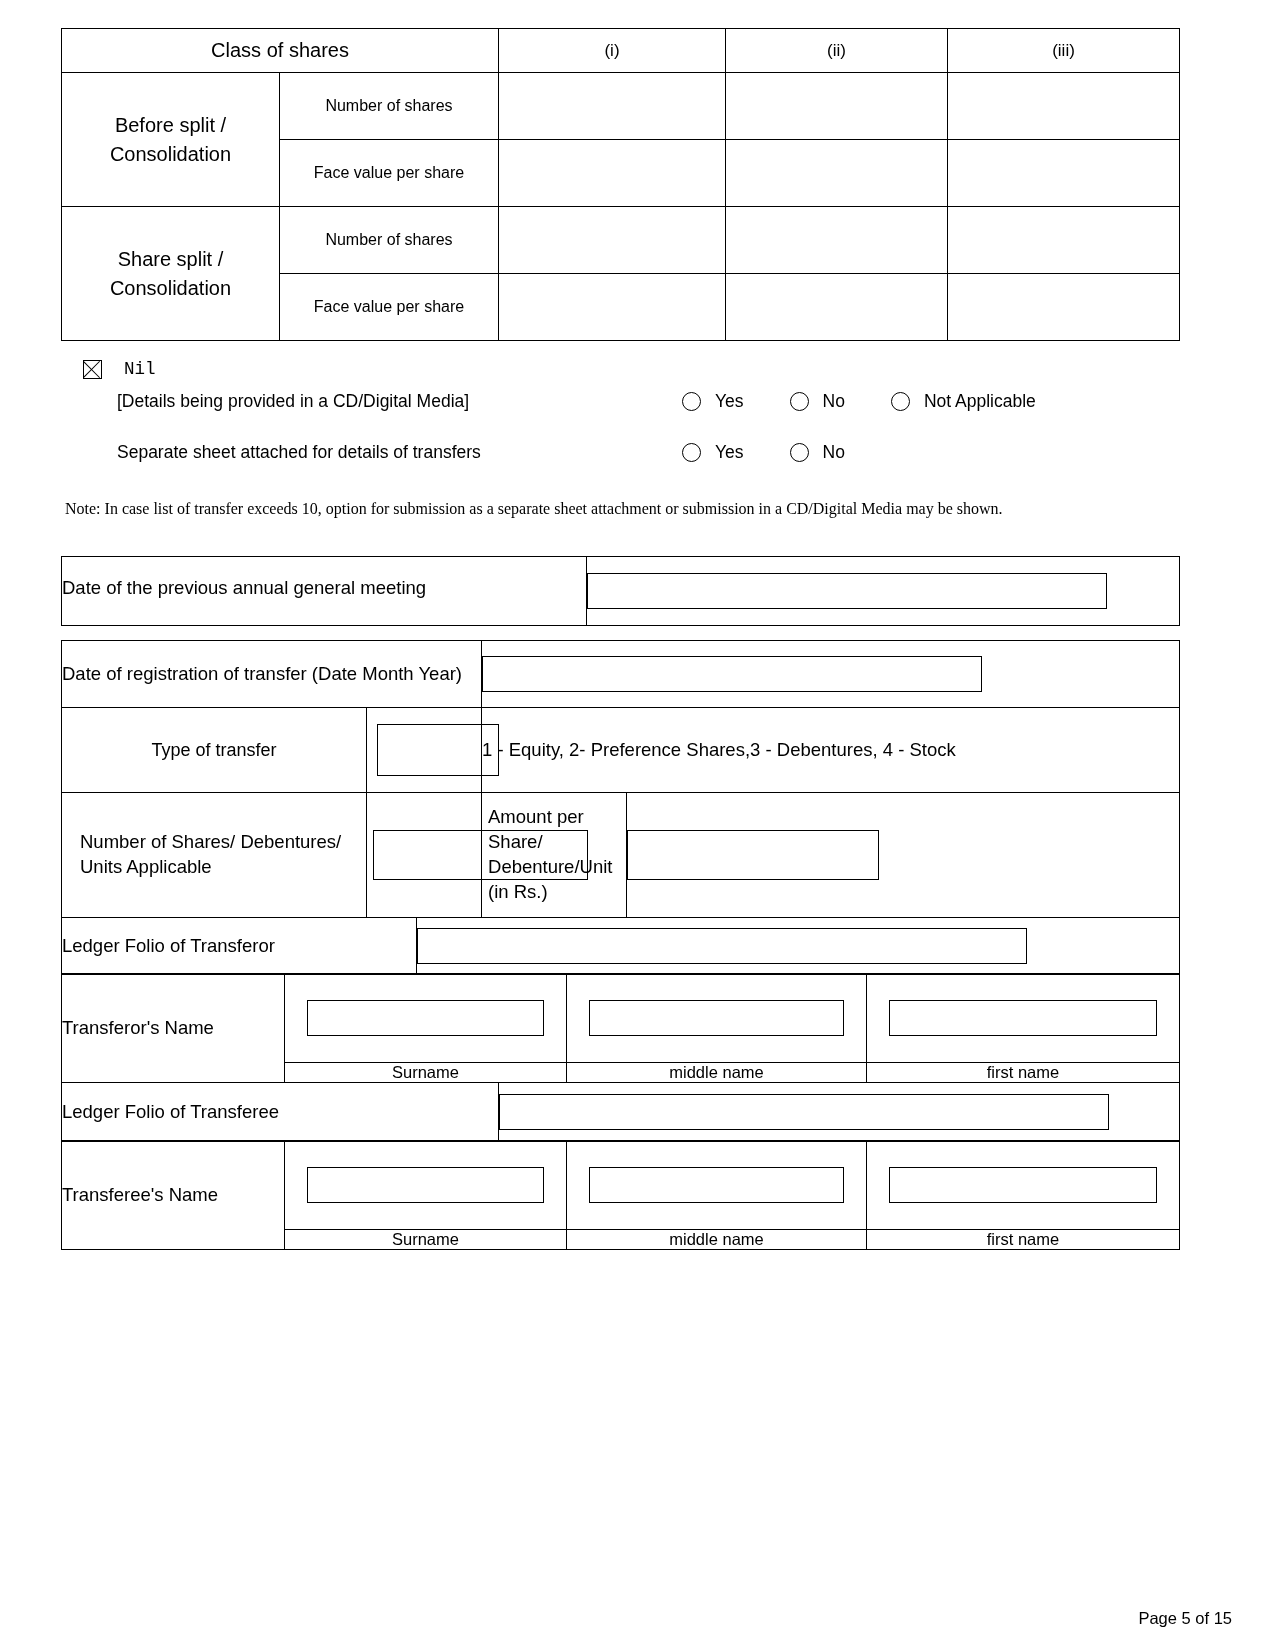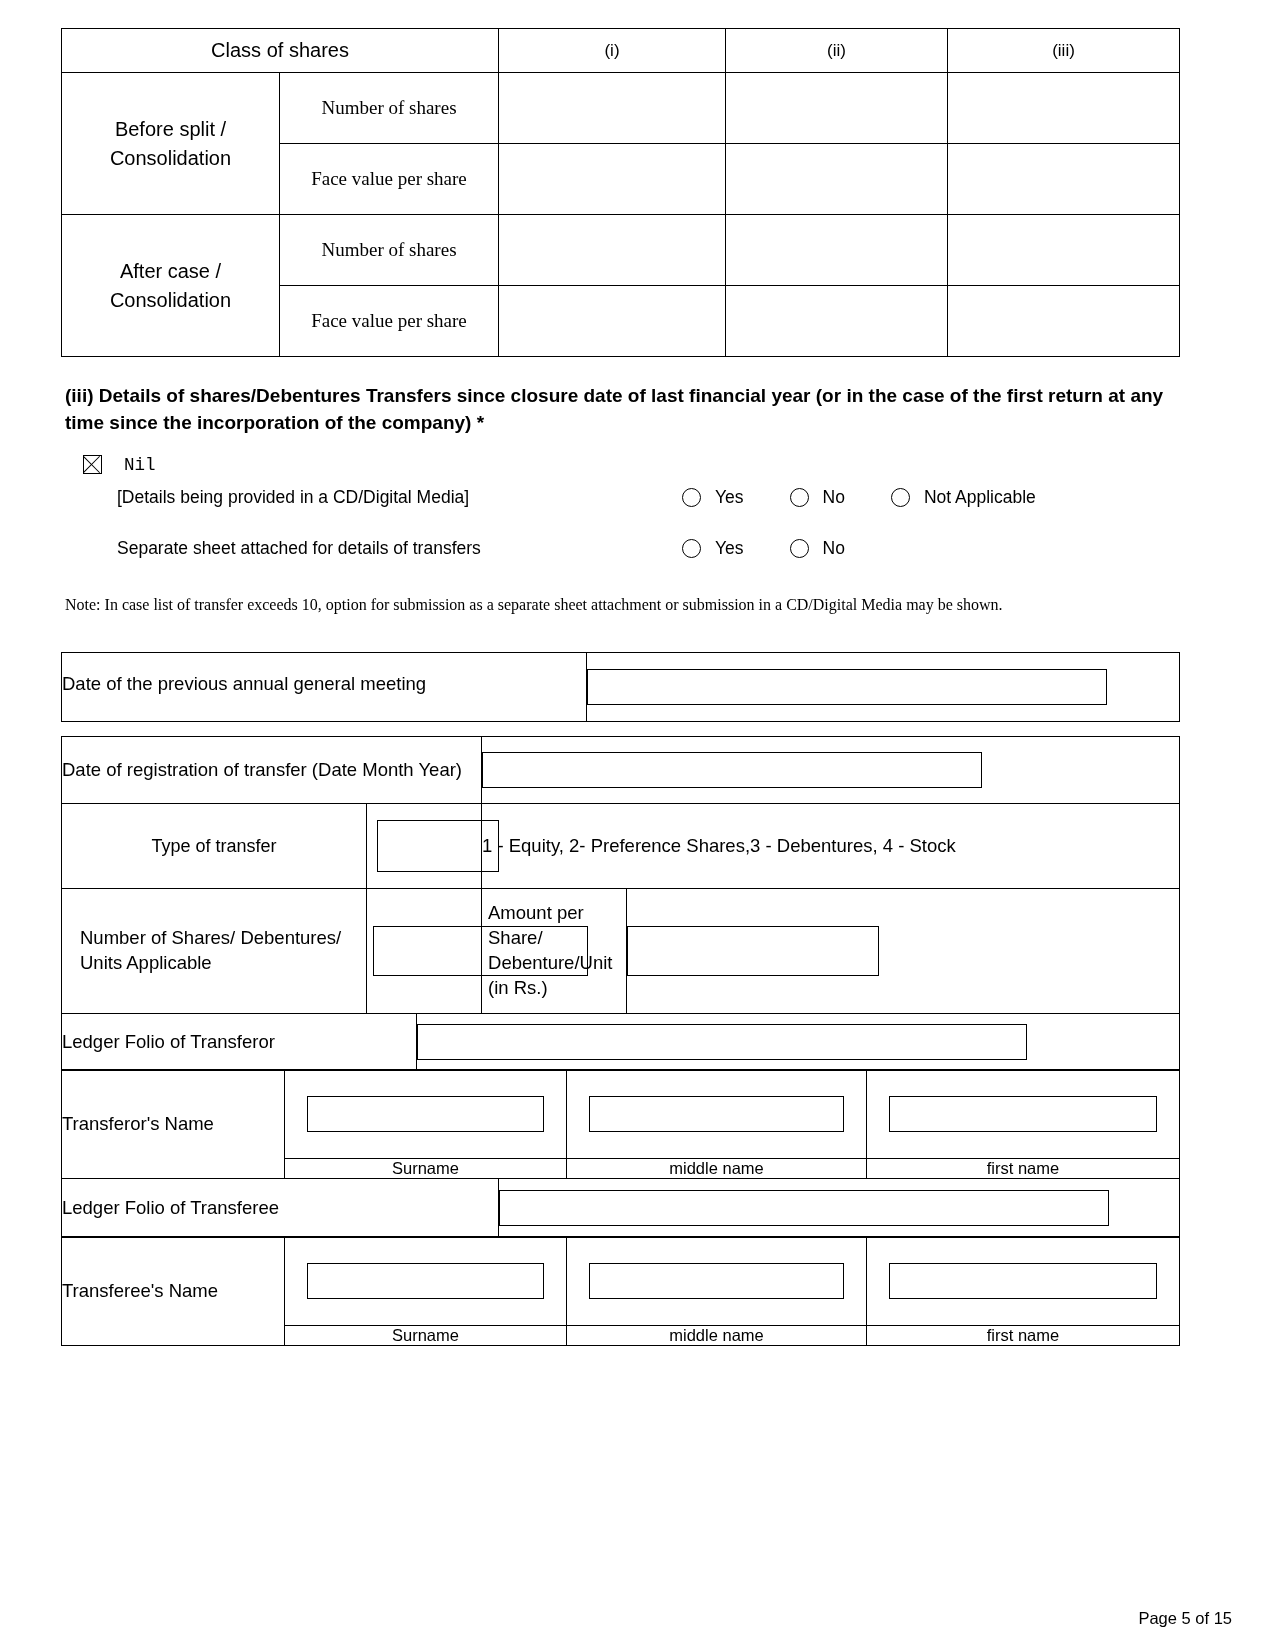--- a/index.html
+++ b/index.html
@@ -42,22 +42,22 @@
   }
   .rom {
     font-size: 17px;
   }
   .leftlabel {
     font-size: 20px;
     line-height: 1.45;
     padding: 8px 4px !important;
   }
   .sublabel {
-    font-family: Liberation Serif, serif;
-    font-size: 19px;
+    font-family: Liberation Sans, sans-serif;
+    font-size: 16px;
     padding: 24px 6px !important;
   }
   .blankcell {
     height: 38px;
   }
 
   
   .sec-head {
     font-size: 19px;
     font-weight: bold;
@@ -212,38 +212,37 @@
       <td class="blankcell"></td>
     </tr>
     <tr>
       <td class="sublabel">Face value per share</td>
       <td class="blankcell"></td>
       <td class="blankcell"></td>
       <td class="blankcell"></td>
     </tr>
     <tr>
       <td class="leftlabel" rowspan="2">
-        <div>After case /</div>
+        <div>Share split /</div>
         <div>Consolidation</div>
       </td>
       <td class="sublabel">Number of shares</td>
       <td class="blankcell"></td>
       <td class="blankcell"></td>
       <td class="blankcell"></td>
     </tr>
     <tr>
       <td class="sublabel">Face value per share</td>
       <td class="blankcell"></td>
       <td class="blankcell"></td>
       <td class="blankcell"></td>
     </tr>
   </tbody>
     </table>
 
-  <div class="sec-head">(iii) Details of shares/Debentures Transfers since closure date of last financial year (or in the case of the first return at any time since the incorporation of the company) *</div>
 
   <div class="nil-row">
     <span class="chk"></span>
     <span class="nil-label">Nil</span>
   </div>
 
   <div class="opt-row">
     <span class="opt-text">[Details being provided in a CD/Digital Media]</span>
     <span class="radio-group">
       <span class="radio"></span>

